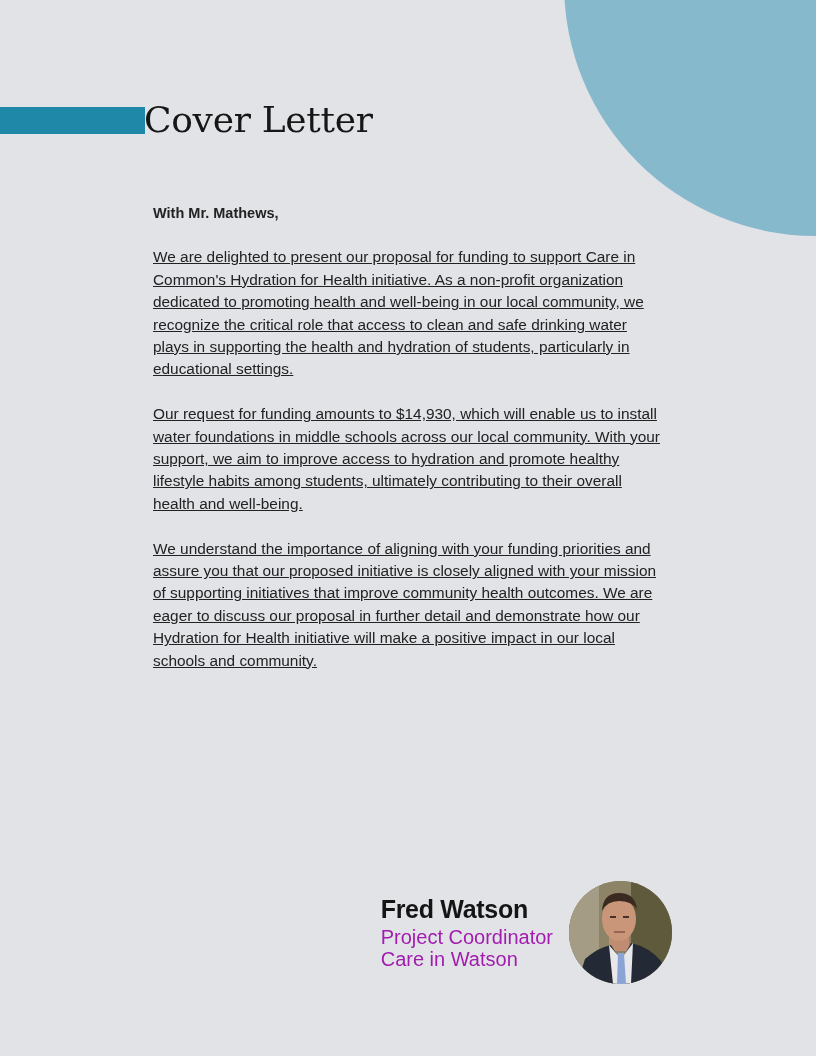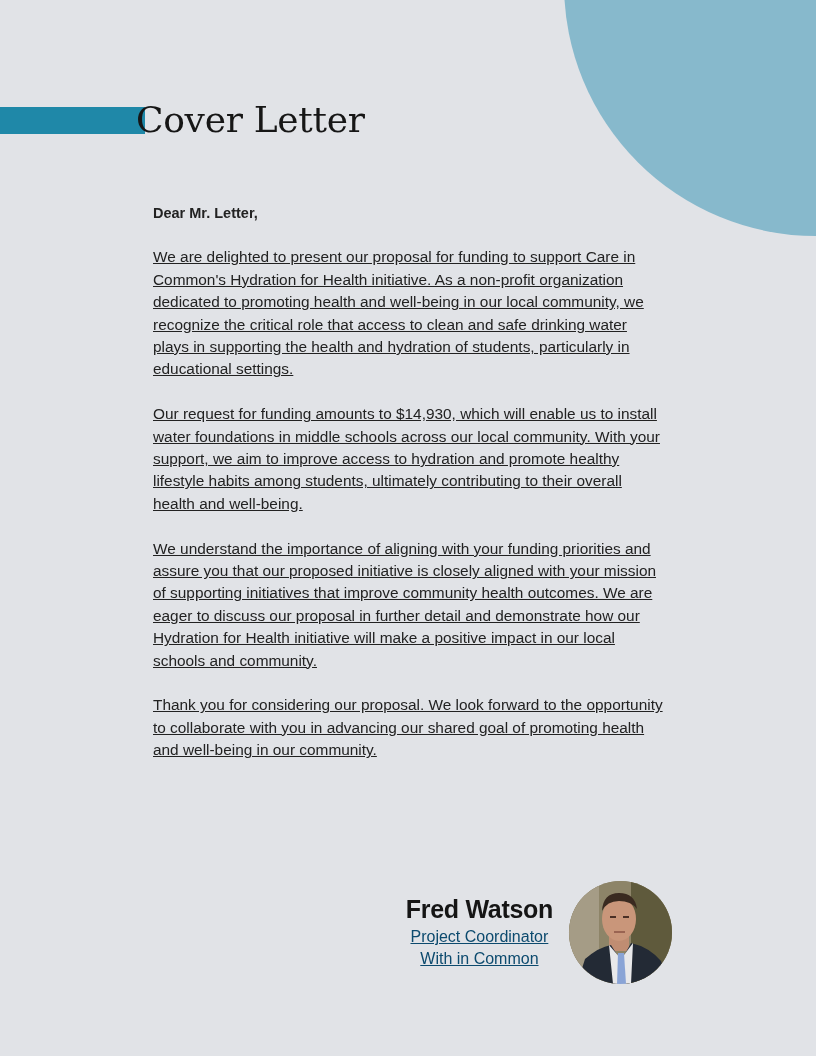--- a/index.html
+++ b/index.html
@@ -27,21 +27,21 @@
     .title-bar {
       position: absolute;
       left: 0;
       top: 107px;
       width: 145px;
       height: 27px;
       background: #1f88a8;
     }
     .title {
       position: absolute;
-      left: 136px;
+      left: 144px;
       top: 97px;
       margin: 0;
       font-family: "DejaVu Serif", "Liberation Serif", serif;
       font-weight: normal;
       font-size: 36px;
       line-height: 46px;
       color: #161616;
       letter-spacing: -0.3px;
     }
     .letter {
@@ -59,34 +59,33 @@
       margin: 0 0 22px 0;
     }
     .letter p {
       margin: 0 0 22.4px 0;
       text-decoration: underline;
     }
     .signature {
       position: absolute;
       right: 263px;
       top: 892px;
-      text-align: center;
+      text-align: left;
     }
     .sig-name {
       font-size: 25px;
       font-weight: bold;
       line-height: 34px;
       color: #151515;
       letter-spacing: -0.3px;
     }
     .sig-line {
-      font-size: 16px;
+      font-size: 20px;
       line-height: 22.4px;
-      color: #0c4a6e;
-      text-decoration: underline;
+      color: #a21caf;
     }
     .avatar {
       position: absolute;
       left: 569px;
       top: 881px;
       width: 103px;
       height: 103px;
       border-radius: 50%;
       overflow: hidden;
       background: #8a8167;
@@ -96,31 +95,30 @@
     }
   </style>
 </head>
 <body>
 
 <div class="deco-circle"></div>
 <div class="title-bar"></div>
 <h1 class="title">Cover Letter</h1>
 
 <div class="letter">
-  <div class="salutation">Dear Mr. Letter,</div>
+  <div class="salutation">With Mr. Mathews,</div>
   <p>We are delighted to present our proposal for funding to support Care in Common's Hydration for Health initiative. As a non-profit organization dedicated to promoting health and well-being in our local community, we recognize the critical role that access to clean and safe drinking water plays in supporting the health and hydration of students, particularly in educational settings.</p>
   <p>Our request for funding amounts to $14,930, which will enable us to install water foundations in middle schools across our local community. With your support, we aim to improve access to hydration and promote healthy lifestyle habits among students, ultimately contributing to their overall health and well-being.</p>
   <p>We understand the importance of aligning with your funding priorities and assure you that our proposed initiative is closely aligned with your mission of supporting initiatives that improve community health outcomes. We are eager to discuss our proposal in further detail and demonstrate how our Hydration for Health initiative will make a positive impact in our local schools and community.</p>
-  <p>Thank you for considering our proposal. We look forward to the opportunity to collaborate with you in advancing our shared goal of promoting health and well-being in our community.</p>
 </div>
 
 <div class="signature">
   <div class="sig-name">Fred Watson</div>
   <div class="sig-line">Project Coordinator</div>
-  <div class="sig-line">With in Common</div>
+  <div class="sig-line">Care in Watson</div>
 </div>
 
 <div class="avatar" title="Portrait photo of Fred Watson">
   <svg width="103" height="103" viewBox="0 0 103 103">
 
     <rect x="0" y="0" width="103" height="103" fill="#8d8468"></rect>
     <rect x="62" y="0" width="41" height="103" fill="#5f5a3c"></rect>
     <rect x="0" y="0" width="30" height="103" fill="#a59c86"></rect>
 
     <rect x="40" y="50" width="20" height="20" fill="#c08d72"></rect>

